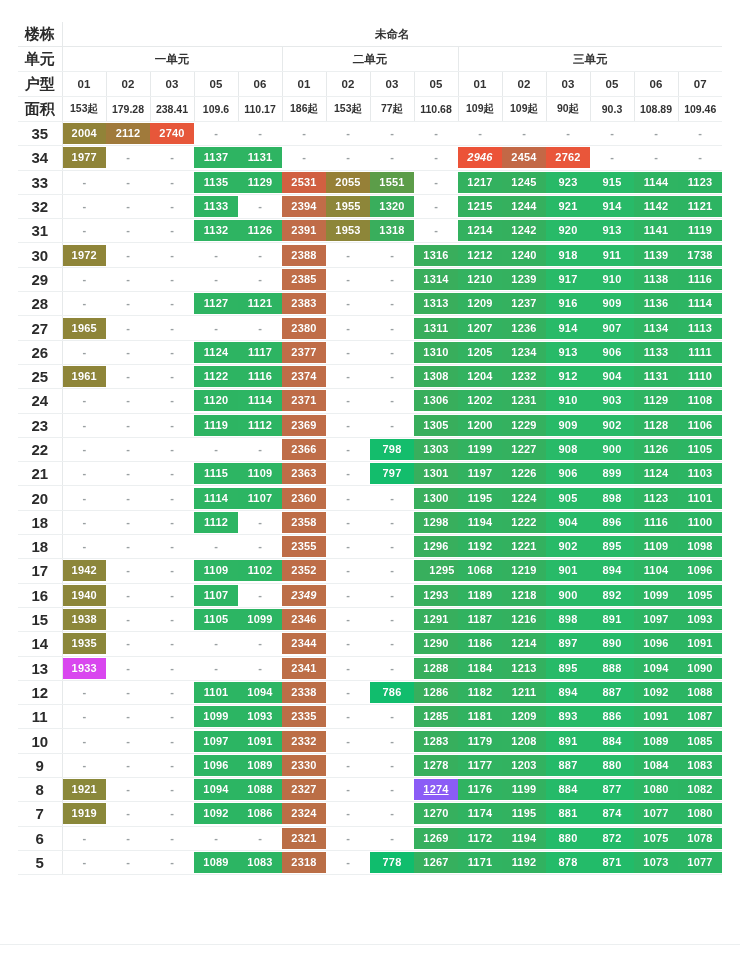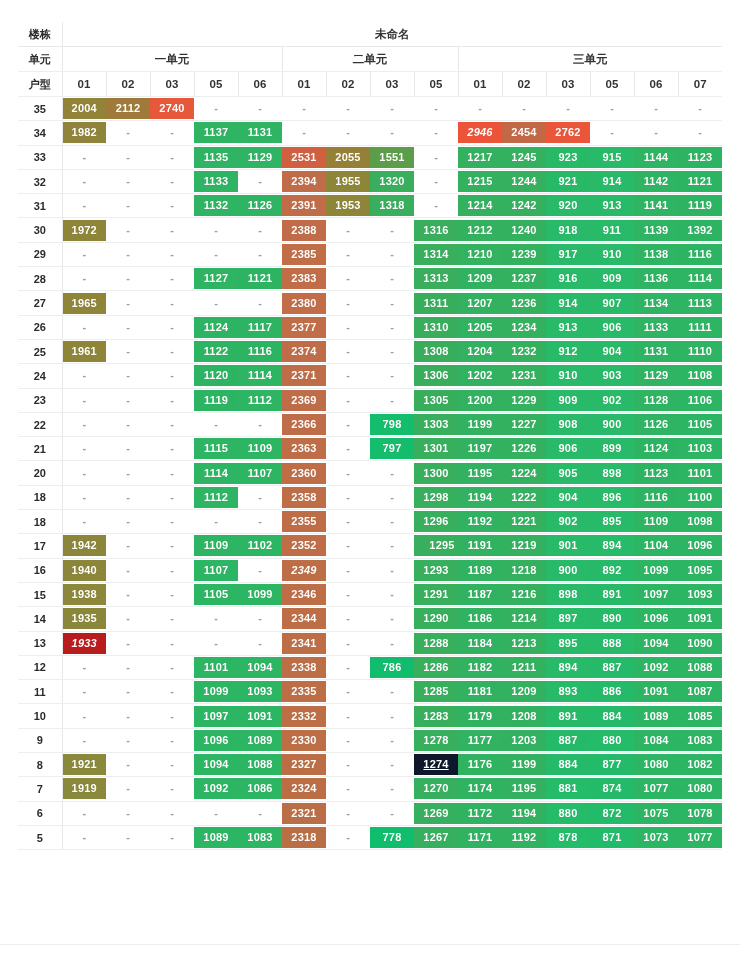--- a/index.html
+++ b/index.html
@@ -44,21 +44,21 @@
     height:24px;color:#333;font-size:11.5px;background:#fff;
     border-bottom:1px solid #e6e9ea;
   }
   th.vsep{border-right:1px solid #e6e9ea;}
   th.vsepl{border-left:1px solid #e6e9ea;}
   .hrow th.area{font-size:10.5px;}
   .hrow.top th{border-bottom:1px solid #e6e9ea;}
 
   
   td.rown,th.rown{
-    width:44px;color:#2b2b2b;font-size:11px;font-weight:bold;
+    width:44px;color:#2b2b2b;font-size:15px;font-weight:bold;
     border-right:1px solid #e6e9ea;background:#fff;
   }
   tr.drow td{height:23.3px;}
 
   
   td.cell{position:relative;}
   .chip{
     display:block;height:21px;line-height:21px;
     color:#ffffff;font-size:11px;font-weight:bold;
     margin:0;letter-spacing:.2px;
@@ -129,20 +129,38 @@
             <th class="vsep">02</th>
             <th class="vsep">03</th>
             <th class="vsep">05</th>
             <th class="vsep vsepl">01</th>
             <th class="vsep">02</th>
             <th class="vsep">03</th>
             <th class="vsep">05</th>
             <th class="vsep">06</th>
             <th>07</th>
           </tr>
+        <tr class="hrow" id="area-row">
+          <th class="rown">面积</th>
+        <th class="area vsep">153起</th>
+            <th class="area vsep">179.28</th>
+            <th class="area vsep">238.41</th>
+            <th class="area vsep">109.6</th>
+            <th class="area vsep">110.17</th>
+            <th class="area vsep vsepl">186起</th>
+            <th class="area vsep">153起</th>
+            <th class="area vsep">77起</th>
+            <th class="area vsep">110.68</th>
+            <th class="area vsep vsepl">109起</th>
+            <th class="area vsep">109起</th>
+            <th class="area vsep">90起</th>
+            <th class="area vsep">90.3</th>
+            <th class="area vsep">108.89</th>
+            <th class="area">109.46</th>
+          </tr>
       </thead>
       <tbody id="grid-body">
           <tr class="drow">
             <td class="rown">35</td>
             <td class="cell">
               <span class="chip" style="background: rgb(145, 131, 56);">2004</span>
             </td>
             <td class="cell">
               <span class="chip" style="background: rgb(160, 122, 59);">2112</span>
             </td>
@@ -182,21 +200,21 @@
             <td class="cell">
               <span class="dash">-</span>
             </td>
             <td class="cell">
               <span class="dash">-</span>
             </td>
           </tr>
           <tr class="drow">
             <td class="rown">34</td>
             <td class="cell">
-              <span class="chip" style="background: rgb(143, 132, 57);">1982</span>
+              <span class="chip" style="background: rgb(143, 132, 57);">1977</span>
             </td>
             <td class="cell">
               <span class="dash">-</span>
             </td>
             <td class="cell">
               <span class="dash">-</span>
             </td>
             <td class="cell">
               <span class="chip" style="background: rgb(46, 180, 98);">1137</span>
             </td>
@@ -416,21 +434,21 @@
             <td class="cell">
               <span class="chip" style="background: rgb(40, 186, 104);">918</span>
             </td>
             <td class="cell">
               <span class="chip" style="background: rgb(40, 186, 104);">911</span>
             </td>
             <td class="cell">
               <span class="chip" style="background: rgb(46, 180, 98);">1139</span>
             </td>
             <td class="cell">
-              <span class="chip" style="background: rgb(45, 180, 98);">1392</span>
+              <span class="chip" style="background: rgb(45, 180, 98);">1738</span>
             </td>
           </tr>
           <tr class="drow">
             <td class="rown">29</td>
             <td class="cell">
               <span class="dash">-</span>
             </td>
             <td class="cell">
               <span class="dash">-</span>
             </td>
@@ -1025,21 +1043,21 @@
             <td class="cell">
               <span class="dash">-</span>
             </td>
             <td class="cell">
               <span class="dash">-</span>
             </td>
             <td class="cell">
               <span class="chip" style="background: rgb(56, 175, 93); padding-left: 12px;">1295</span>
             </td>
             <td class="cell">
-              <span class="chip" style="background: rgb(49, 178, 96);">1191</span>
+              <span class="chip" style="background: rgb(49, 178, 96);">1068</span>
             </td>
             <td class="cell">
               <span class="chip" style="background: rgb(51, 177, 95);">1219</span>
             </td>
             <td class="cell">
               <span class="chip" style="background: rgb(40, 186, 104);">901</span>
             </td>
             <td class="cell">
               <span class="chip" style="background: rgb(39, 186, 104);">894</span>
             </td>
@@ -1190,21 +1208,21 @@
             <td class="cell">
               <span class="chip" style="background: rgb(44, 181, 99);">1096</span>
             </td>
             <td class="cell">
               <span class="chip" style="background: rgb(44, 181, 99);">1091</span>
             </td>
           </tr>
           <tr class="drow">
             <td class="rown">13</td>
             <td class="cell">
-              <span class="chip" style="background: #b91c1c; font-style: italic;">1933</span>
+              <span class="chip" style="background: #d946ef;">1933</span>
             </td>
             <td class="cell">
               <span class="dash">-</span>
             </td>
             <td class="cell">
               <span class="dash">-</span>
             </td>
             <td class="cell">
               <span class="dash">-</span>
             </td>
@@ -1454,21 +1472,21 @@
             <td class="cell">
               <span class="chip" style="background: rgb(187, 110, 70);">2327</span>
             </td>
             <td class="cell">
               <span class="dash">-</span>
             </td>
             <td class="cell">
               <span class="dash">-</span>
             </td>
             <td class="cell">
-              <span class="chip" style="background: #0f172a; text-decoration: underline;">1274</span>
+              <span class="chip" style="background: #8b5cf6; text-decoration: underline;">1274</span>
             </td>
             <td class="cell">
               <span class="chip" style="background: rgb(48, 179, 97);">1176</span>
             </td>
             <td class="cell">
               <span class="chip" style="background: rgb(50, 178, 96);">1199</span>
             </td>
             <td class="cell">
               <span class="chip" style="background: rgb(37, 186, 105);">884</span>
             </td>

